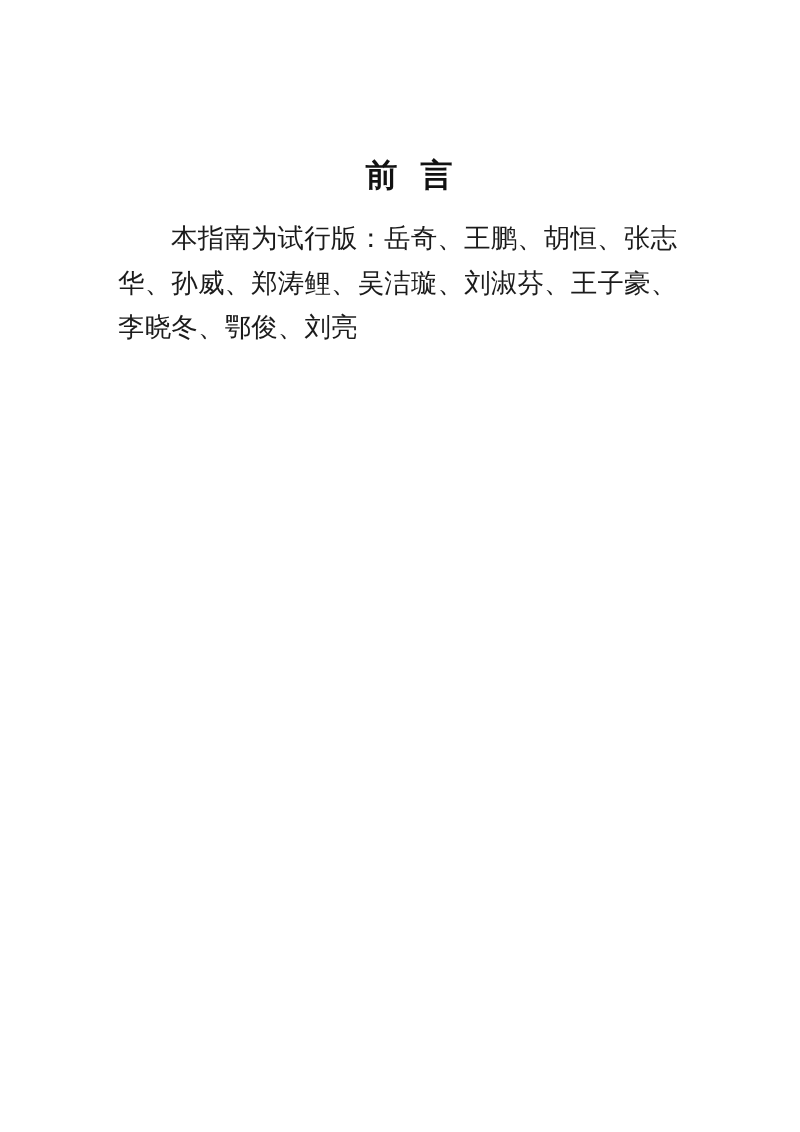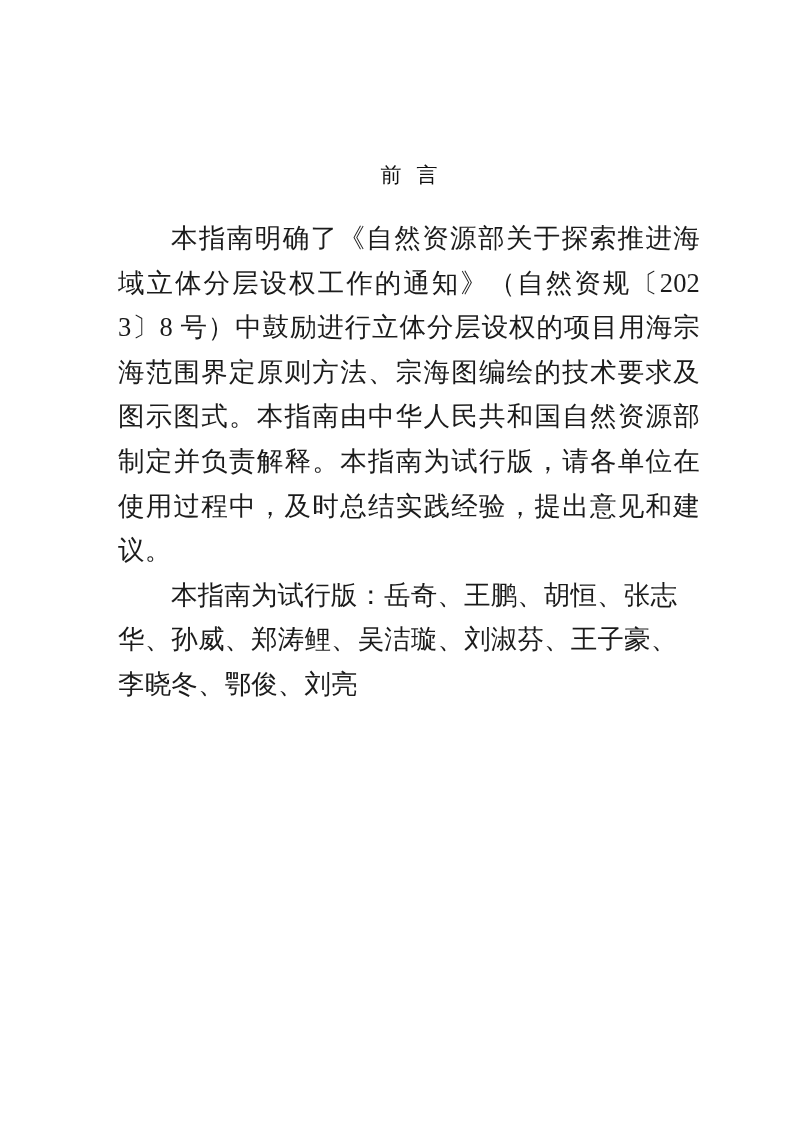--- a/index.html
+++ b/index.html
@@ -24,22 +24,22 @@
   }
   .doc-title {
     margin: 0;
     padding: 0;
     position: absolute;
     left: 0;
     top: 158px;
     width: 582px;
     text-align: center;
     font-family: "Liberation Sans", "DejaVu Sans", sans-serif;
-    font-weight: normal;
-    font-size: 21px;
+    font-weight: bold;
+    font-size: 32px;
     line-height: 34px;
     letter-spacing: 0.22em;
     text-indent: 0.22em;
     color: #111111;
   }
   .body-block {
     position: absolute;
     left: 0;
     top: 216px;
     width: 582px;
@@ -69,20 +69,19 @@
 
 <div class="page">
 
   <div class="content">
 
     <h1 class="doc-title">前 言</h1>
 
     <div class="body-block">
 
 
-      <p class="para">本指南明确了《自然资源部关于探索推进海域立体分层设权工作的通知》（自然资规〔2023〕8 号）中鼓励进行立体分层设权的项目用海宗海范围界定原则方法、宗海图编绘的技术要求及图示图式。本指南由中华人民共和国自然资源部制定并负责解释。本指南为试行版，请各单位在使用过程中，及时总结实践经验，提出意见和建议。</p>
 
 
       <p class="para last-of-run">本指南为试行版：岳奇、王鹏、胡恒、张志华、孙威、郑涛鲤、吴洁璇、刘淑芬、王子豪、李晓冬、鄂俊、刘亮</p>
 
     </div>
   </div>
 </div>
 
 </body></html>

